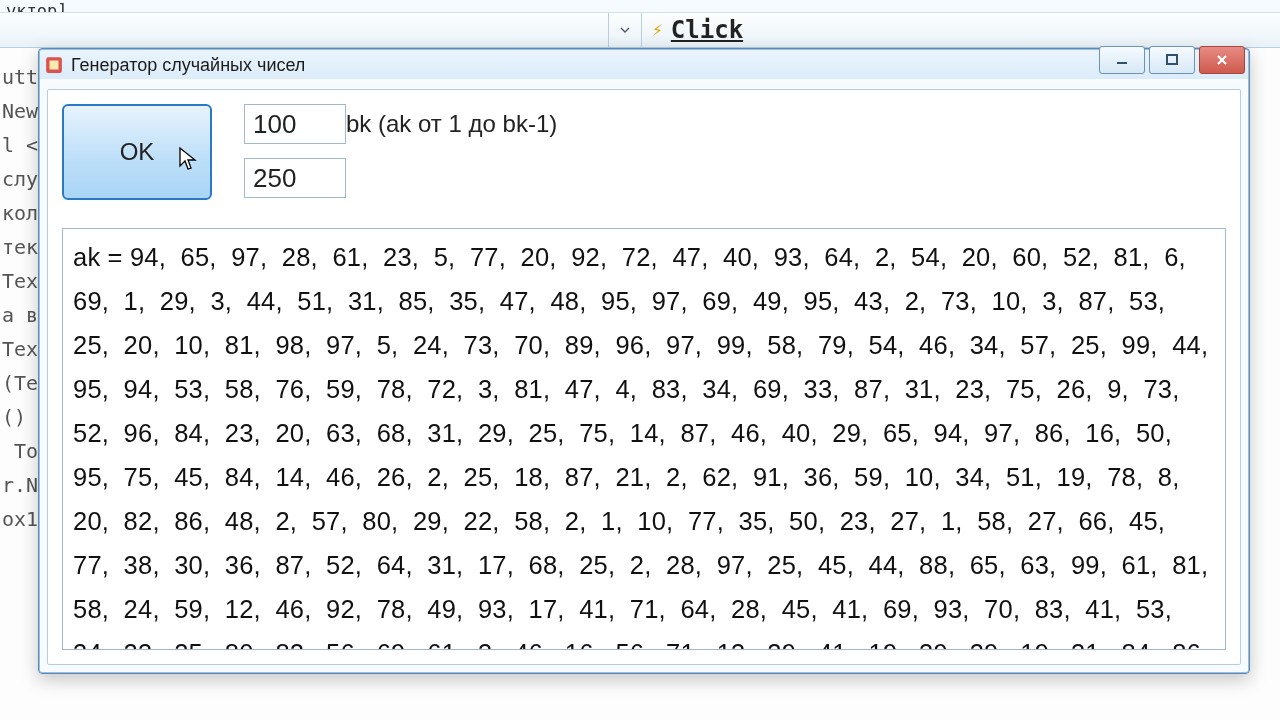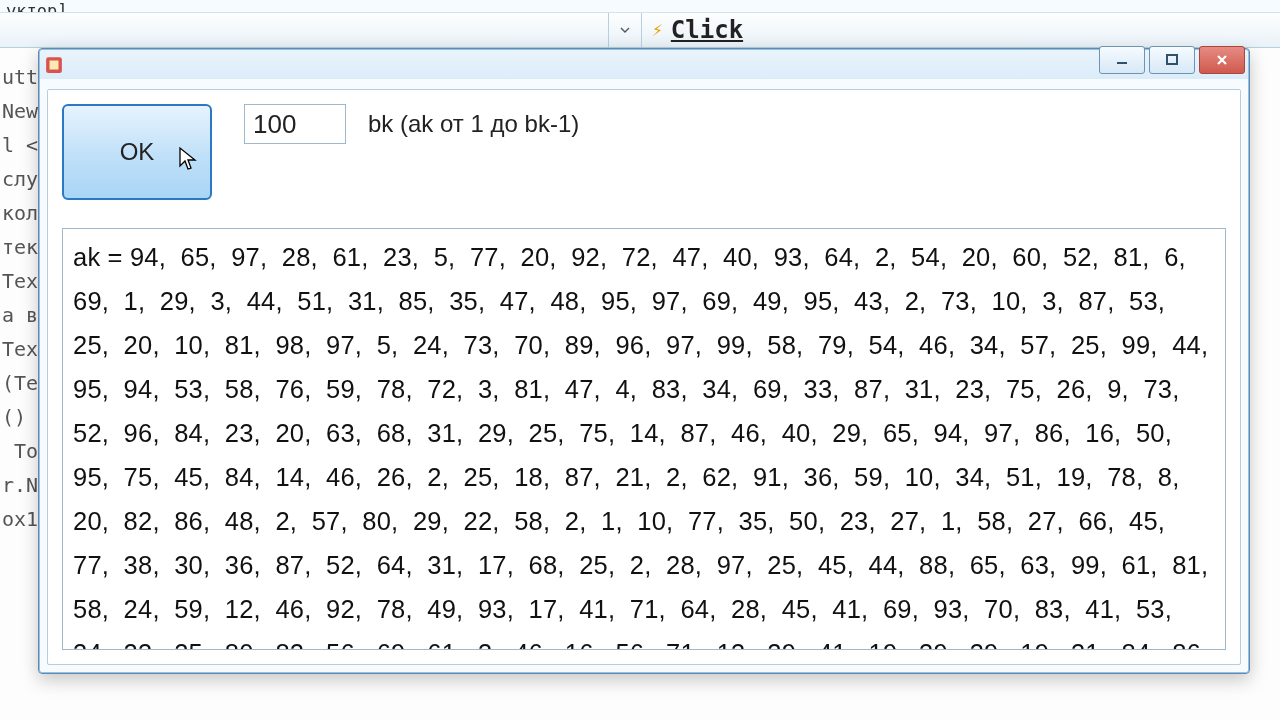--- a/index.html
+++ b/index.html
@@ -45,21 +45,21 @@
   .win-client{position:absolute;left:8px;right:8px;top:40px;bottom:8px;
     background:#fff;border:1px solid #b6cde0;border-radius:2px;
     padding:14px 14px 10px 14px;}
   
   .controls{display:flex;align-items:flex-start;gap:32px;}
   .ok-btn{width:150px;height:96px;border:2px solid #2b78c4;
     background:linear-gradient(#e7f3fd,#bfe0f9 55%,#a9d5f6);
     color:#222;font-size:24px;border-radius:6px;position:relative;}
   .cursor{position:absolute;right:12px;top:40px;}
   .fields{display:flex;flex-direction:column;gap:14px;}
-  .field-row{display:flex;align-items:center;gap:22px;}
+  .field-row{display:flex;align-items:center;}
   .num-input{width:84px;height:38px;font-size:26px;padding:0 8px;
     border:1px solid #9fb8cc;background:#fff;color:#222;}
   .field-label{font-size:24px;color:#222;text-align:center;}
   
   .output{position:absolute;left:14px;right:14px;top:138px;bottom:14px;
     border:1px solid #9fb8cc;background:#fff;padding:6px 10px;
     font-size:25.5px;line-height:44px;color:#111;overflow:hidden;
     white-space:pre-wrap;word-wrap:break-word;letter-spacing:.2px;}
 </style>
 </head>
@@ -103,20 +103,21 @@
 </div>
 
 <div class="win">
   <div class="win-titlebar">
     <span class="win-icon">
       <svg viewBox="0 0 16 16">
         <rect x="1" y="1" width="14" height="14" fill="#d9534f" rx="2"></rect>
         <rect x="4" y="4" width="8" height="8" fill="#fce9b0"></rect>
       </svg>
     </span>
+    <span class="win-title">Генератор случайных чисел</span>
     <div class="win-ctrls">
       <div class="win-btn">
         <svg viewBox="0 0 14 14">
             <rect x="2" y="9" width="10" height="2" fill="#30506c"></rect>
           </svg>
       </div>
       <div class="win-btn">
         <svg viewBox="0 0 14 14">
             <rect x="2" y="2" width="10" height="9" fill="none" stroke="#30506c" stroke-width="2"></rect>
           </svg>
@@ -138,19 +139,20 @@
             <path d="M2 2 L2 20 L7 15 L10 23 L13 22 L10 14 L17 14 Z" fill="#fff" stroke="#000" stroke-width="1.3"></path>
           </svg>
         </span>
       </button>
       <div class="fields">
         <div class="field-row">
           <input class="num-input" value="100" style="">
           <span class="field-label">bk  (ak от 1 до bk-1)</span>
         </div>
         <div class="field-row">
+          <input class="num-input" value="250" style="">
         </div>
       </div>
     </div>
 
     <div class="output" id="output">ak = 94,  65,  97,  28,  61,  23,  5,  77,  20,  92,  72,  47,  40,  93,  64,  2,  54,  20,  60,  52,  81,  6,  69,  1,  29,  3,  44,  51,  31,  85,  35,  47,  48,  95,  97,  69,  49,  95,  43,  2,  73,  10,  3,  87,  53,  25,  20,  10,  81,  98,  97,  5,  24,  73,  70,  89,  96,  97,  99,  58,  79,  54,  46,  34,  57,  25,  99,  44,  95,  94,  53,  58,  76,  59,  78,  72,  3,  81,  47,  4,  83,  34,  69,  33,  87,  31,  23,  75,  26,  9,  73,  52,  96,  84,  23,  20,  63,  68,  31,  29,  25,  75,  14,  87,  46,  40,  29,  65,  94,  97,  86,  16,  50,  95,  75,  45,  84,  14,  46,  26,  2,  25,  18,  87,  21,  2,  62,  91,  36,  59,  10,  34,  51,  19,  78,  8,  20,  82,  86,  48,  2,  57,  80,  29,  22,  58,  2,  1,  10,  77,  35,  50,  23,  27,  1,  58,  27,  66,  45,  77,  38,  30,  36,  87,  52,  64,  31,  17,  68,  25,  2,  28,  97,  25,  45,  44,  88,  65,  63,  99,  61,  81,  58,  24,  59,  12,  46,  92,  78,  49,  93,  17,  41,  71,  64,  28,  45,  41,  69,  93,  70,  83,  41,  53,  34,  23,  25,  80,  82,  56,  69,  61,  3,  46,  16,  56,  71,  13,  29,  41,  19,  39,  39,  19,  31,  84,  86,  27,  61,  17,  99,  47,  96,  70,  29,  78,  41,  28,  89,  66,  11,  23,  80,  33,  </div>
   </div>
 </div>
 
 </body></html>

